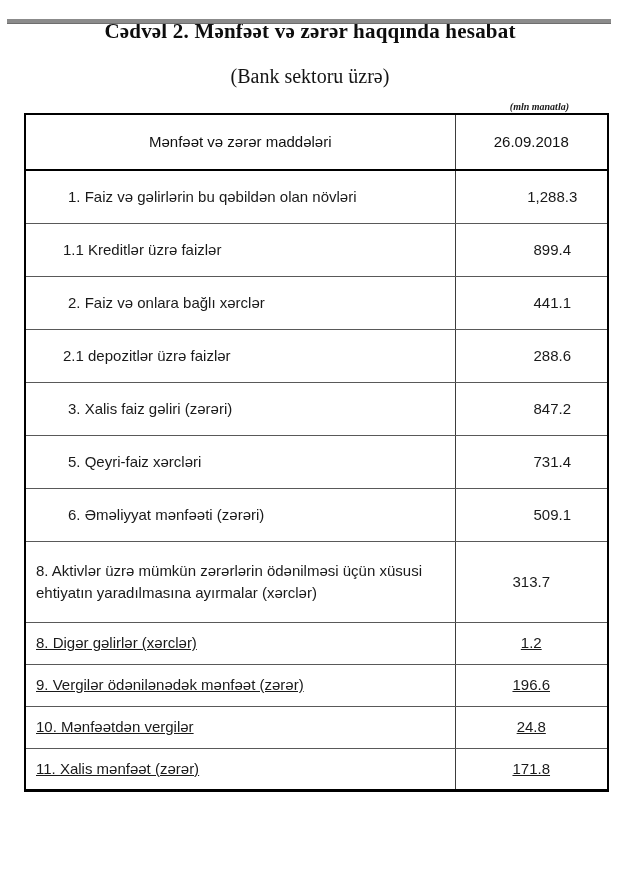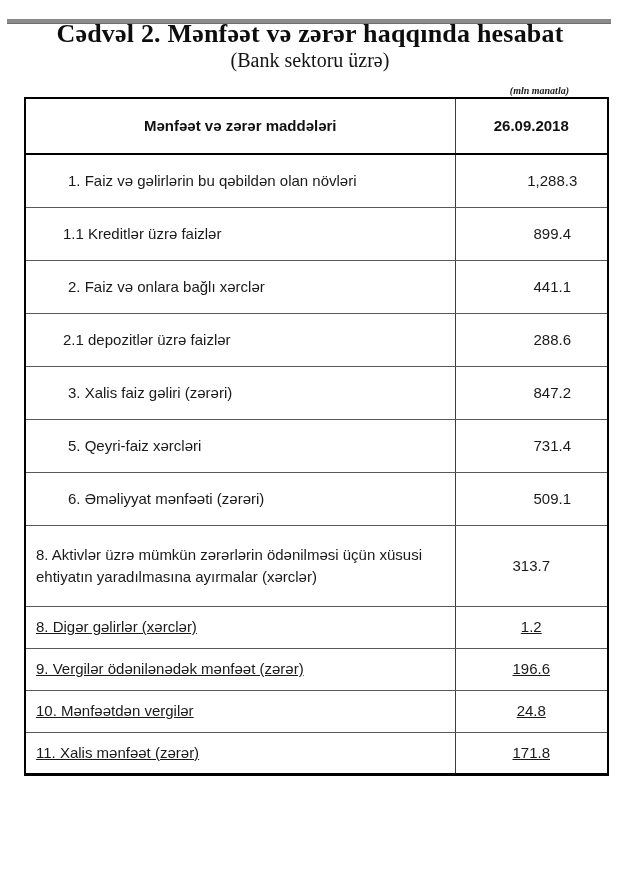--- a/index.html
+++ b/index.html
@@ -29,26 +29,27 @@
     height: 5px;
     background: #8b8b8b;
     border-bottom: 1px solid #6e6e6e;
   }
 
   .doc-title {
     margin-top: 19px;
     text-align: center;
     font-family: "Liberation Serif", "DejaVu Serif", serif;
     font-weight: bold;
-    font-size: 26px;
+    font-size: 21px;
     letter-spacing: 0.2px;
     color: #0d0d0d;
   }
 
   .doc-subtitle {
+    margin-top: 21px;
     text-align: center;
     font-family: "Liberation Serif", "DejaVu Serif", serif;
     font-weight: normal;
     font-size: 20px;
     color: #141414;
   }
 
   .table-wrap {
     width: 583px;
     margin-left: 24px;
@@ -81,21 +82,21 @@
 
   table.report th,
   table.report td {
     vertical-align: middle;
     font-size: 15px;
     line-height: 1.45;
   }
 
   thead th {
     height: 56px;
-    font-weight: bold;
+    font-weight: normal;
     font-size: 15.5px;
     text-align: center;
     border-bottom: 2px solid #000;
     color: #111;
   }
 
   th.label-head { border-right: 1px solid #3d3d3d; }
 
   tbody td { border-bottom: 1px solid #595959; }
   tbody tr:last-child td { border-bottom: none; }

